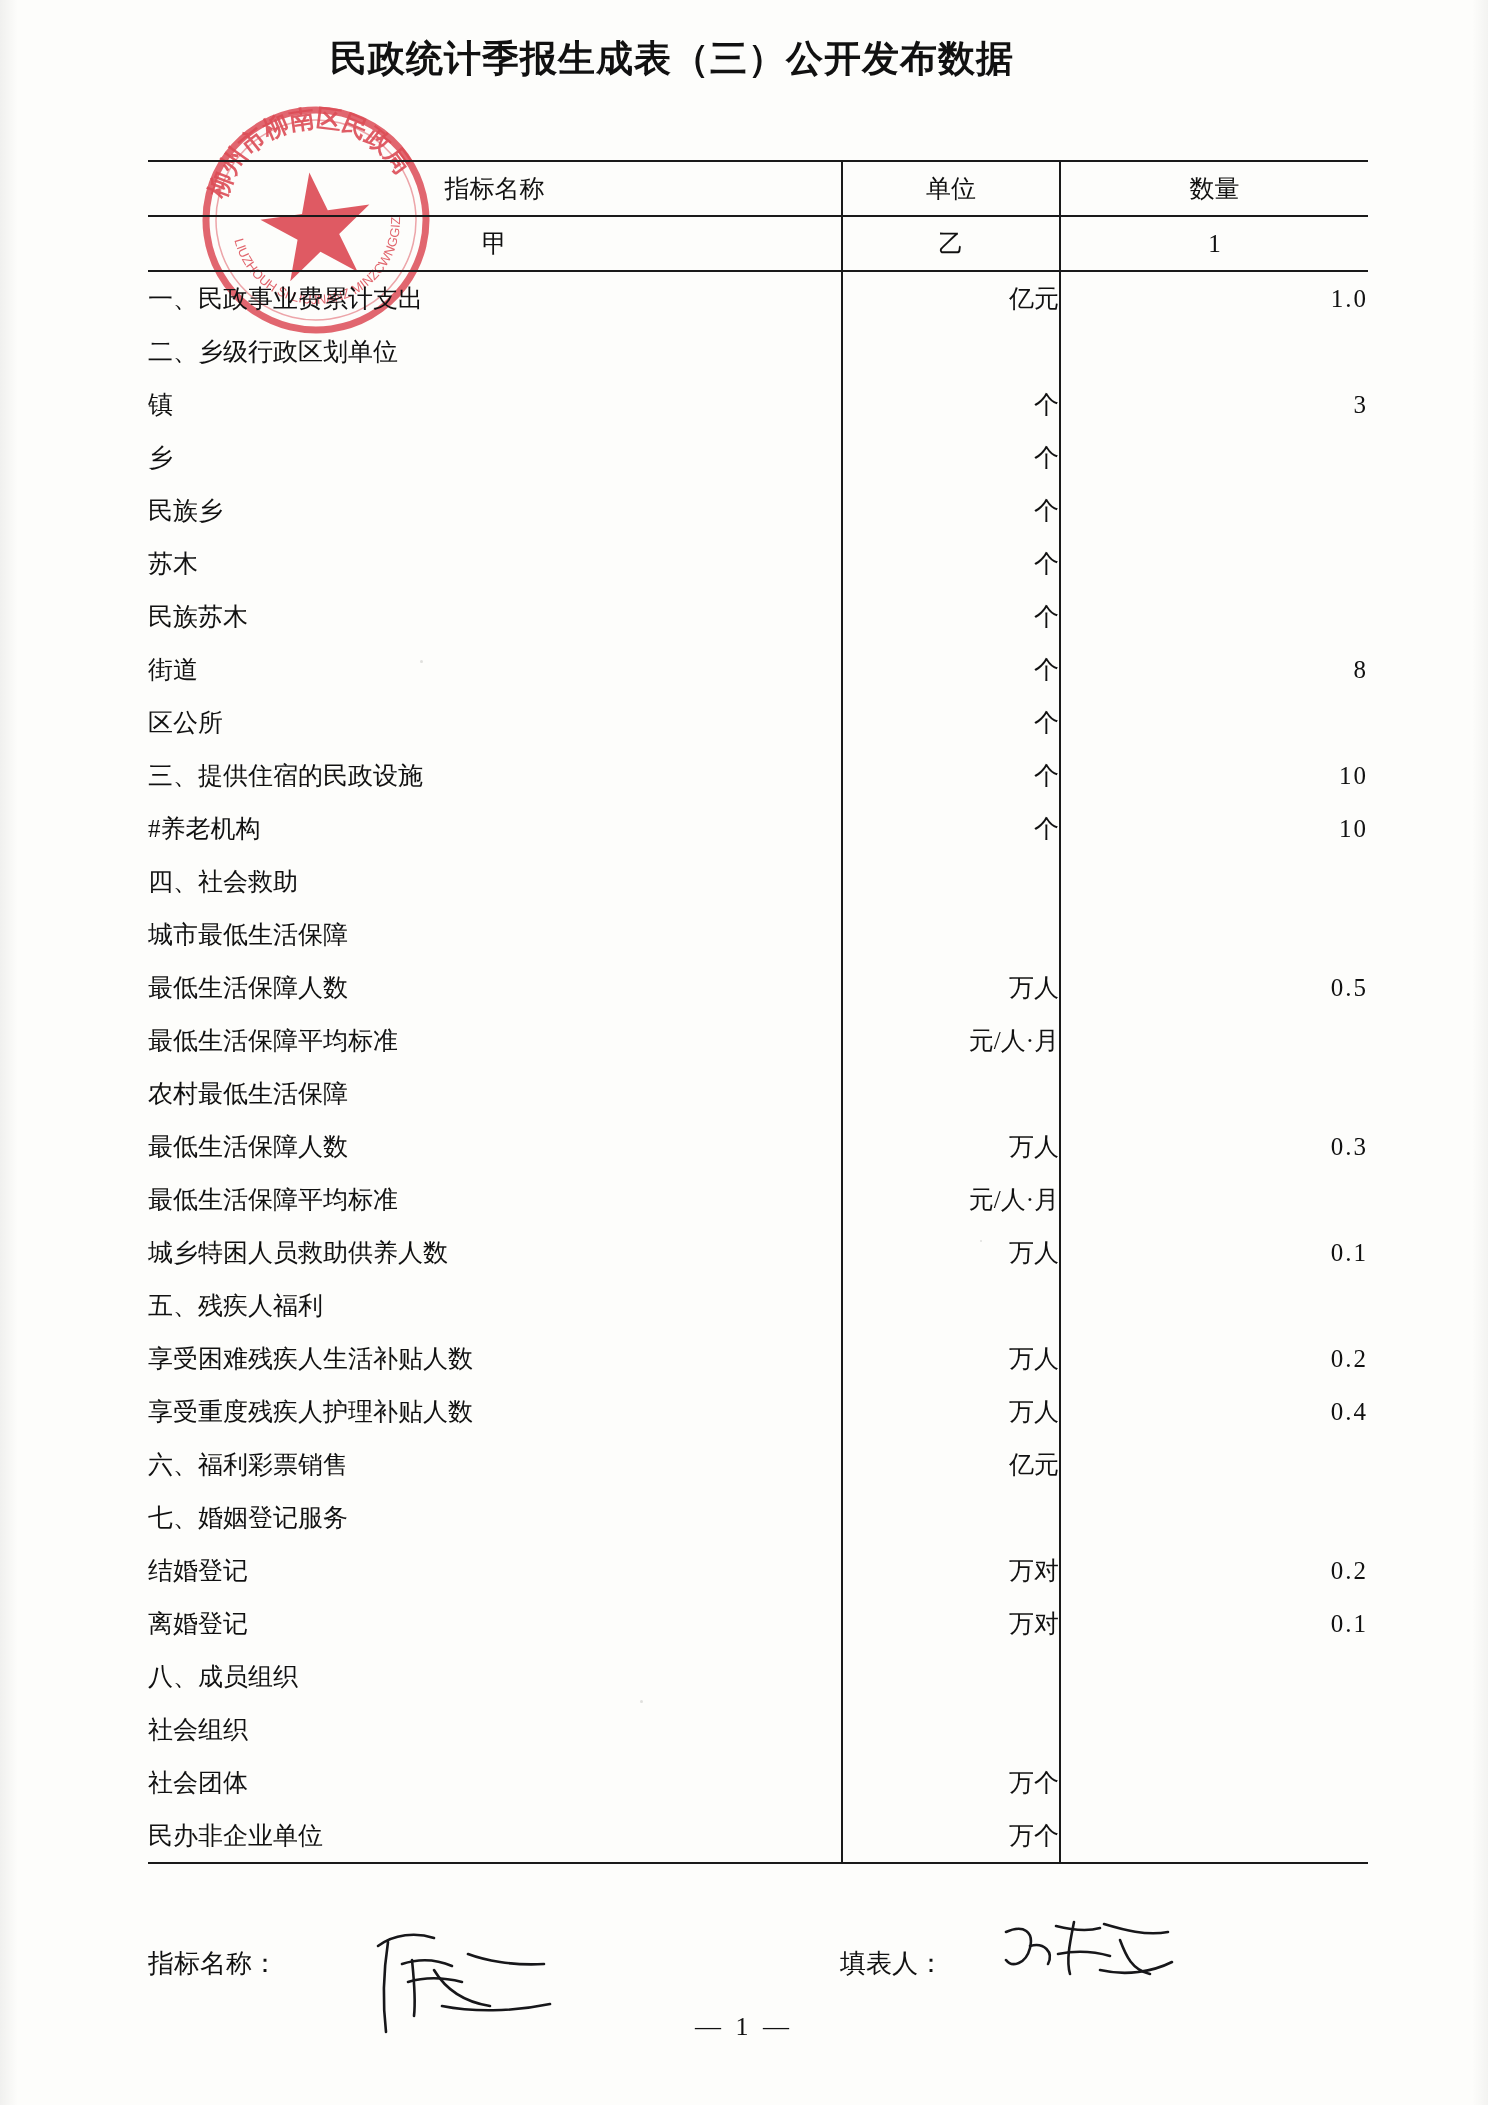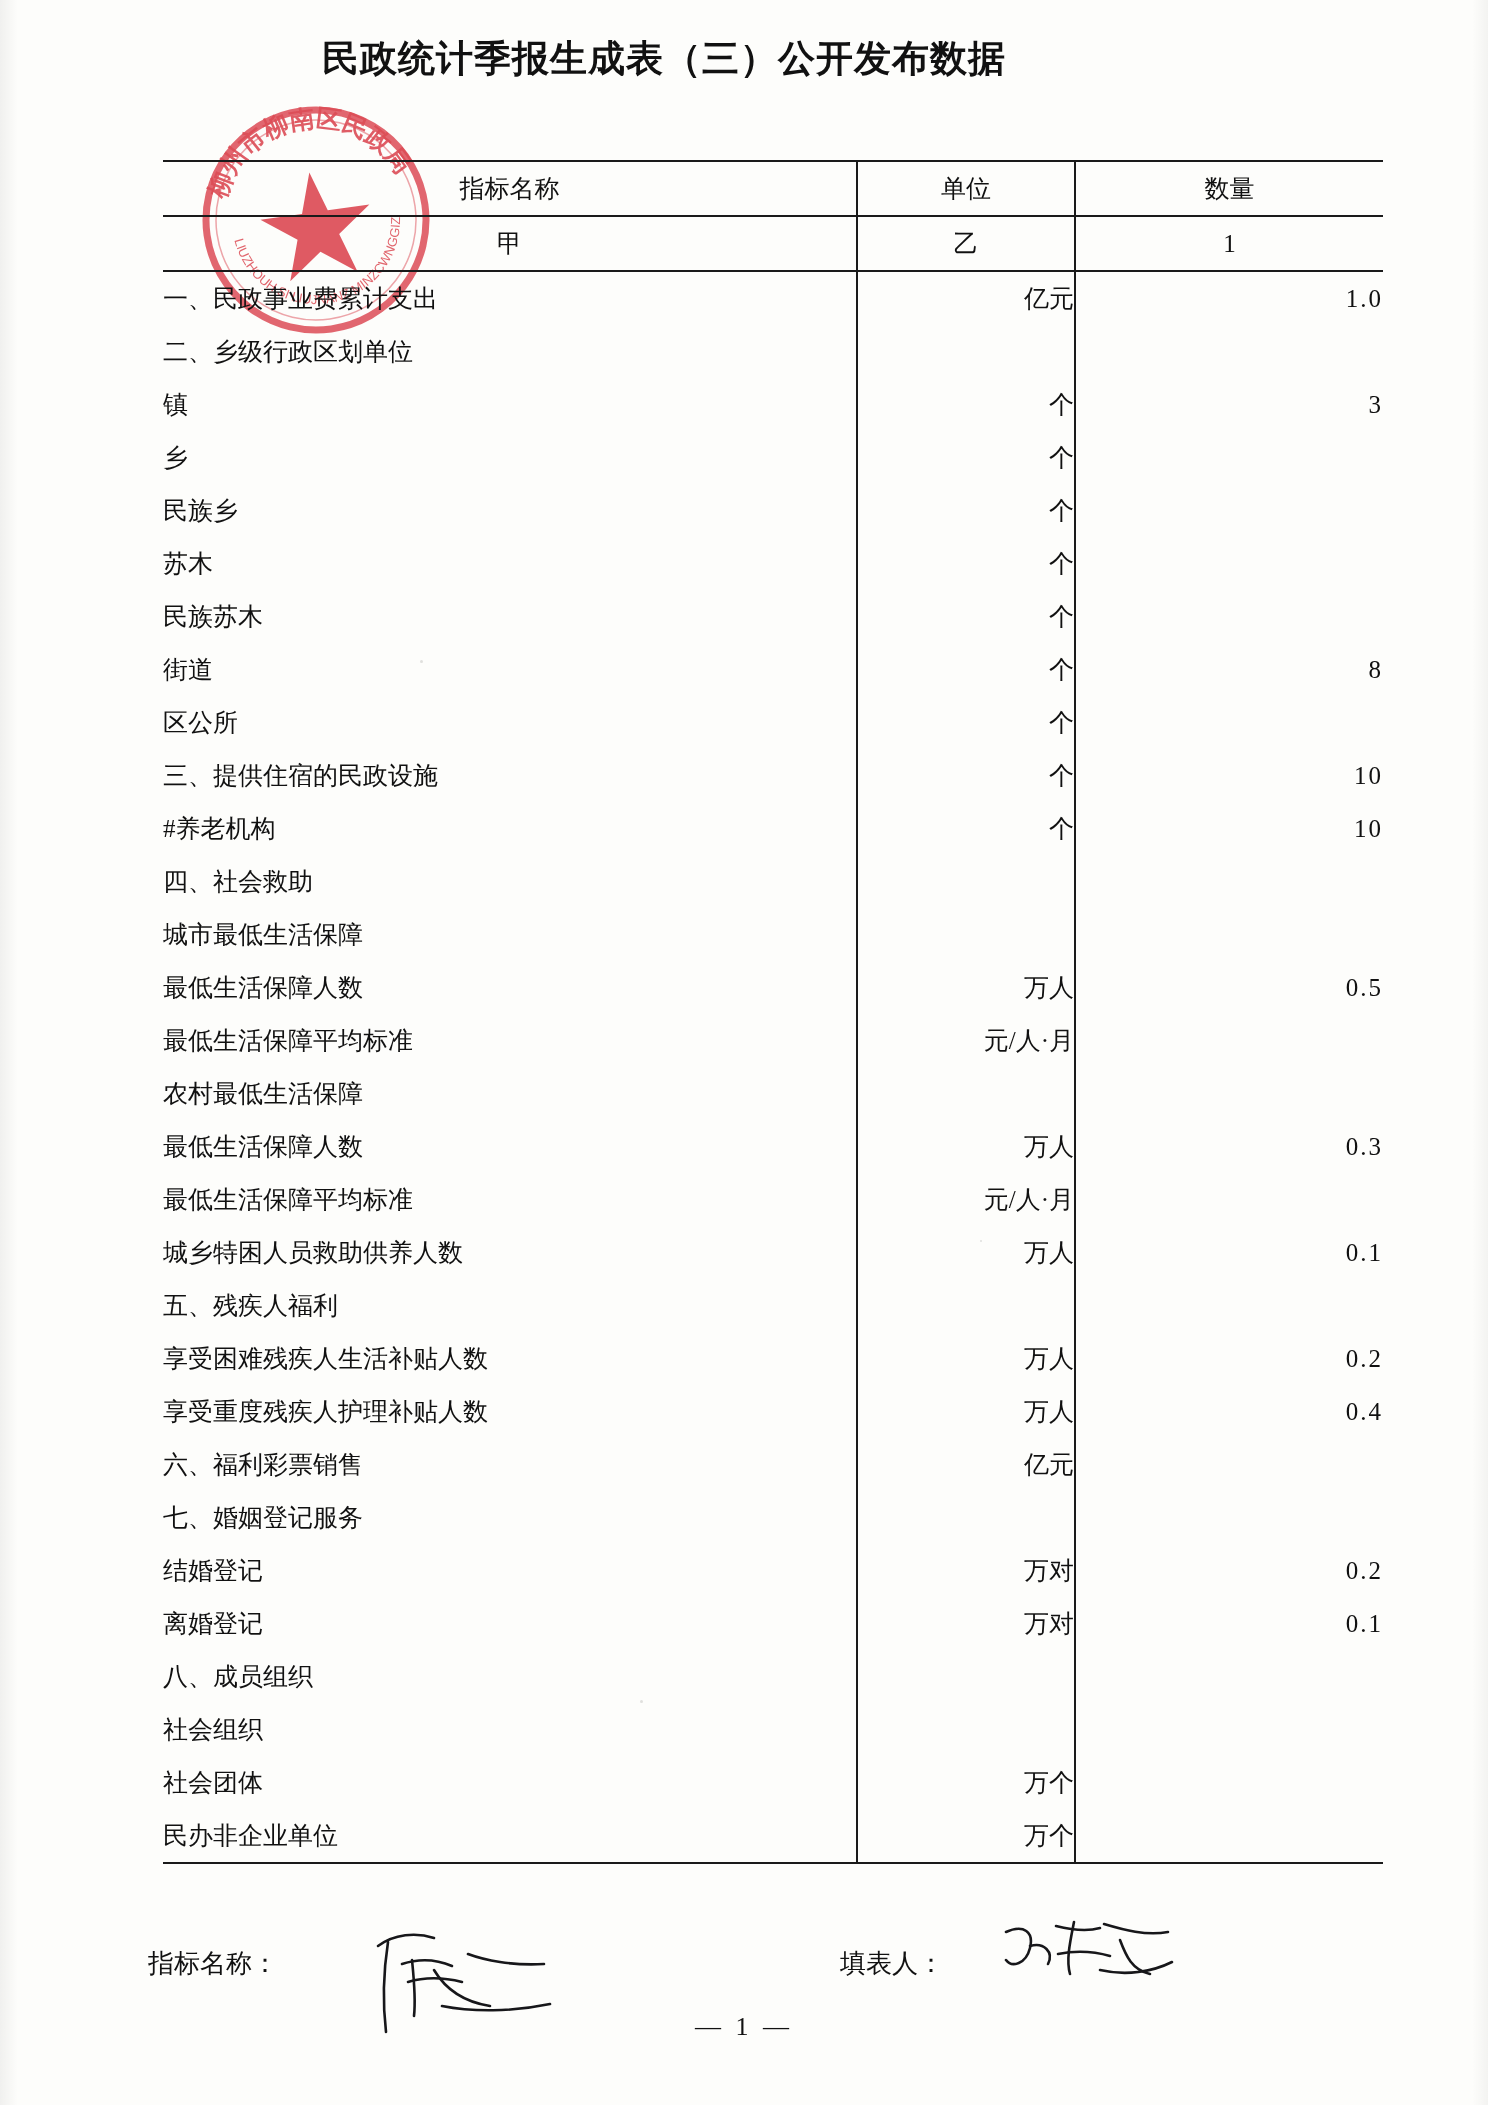--- a/index.html
+++ b/index.html
@@ -27,32 +27,32 @@
     position: absolute;
     inset: 0;
     background:
       linear-gradient(90deg, rgba(0,0,0,0.05) 0px, rgba(0,0,0,0) 18px),
       linear-gradient(270deg, rgba(0,0,0,0.04) 0px, rgba(0,0,0,0) 16px);
     pointer-events: none;
   }
   .doc-title {
     position: absolute;
     top: 34px;
-    left: 0;
+    left: 8px;
     width: 1328px;
     text-align: center;
     font-size: 37px;
     font-weight: bold;
     letter-spacing: 1px;
     font-family: "Liberation Serif", "DejaVu Serif", serif;
   }
   .table-wrap {
     position: absolute;
     top: 160px;
-    left: 163px;
+    left: 148px;
     width: 1220px;
   }
   table.main {
     border-collapse: collapse;
     width: 1220px;
     table-layout: fixed;
   }
   table.main col.c-name { width: 694px; }
   table.main col.c-unit { width: 218px; }
   table.main col.c-qty  { width: 308px; }

